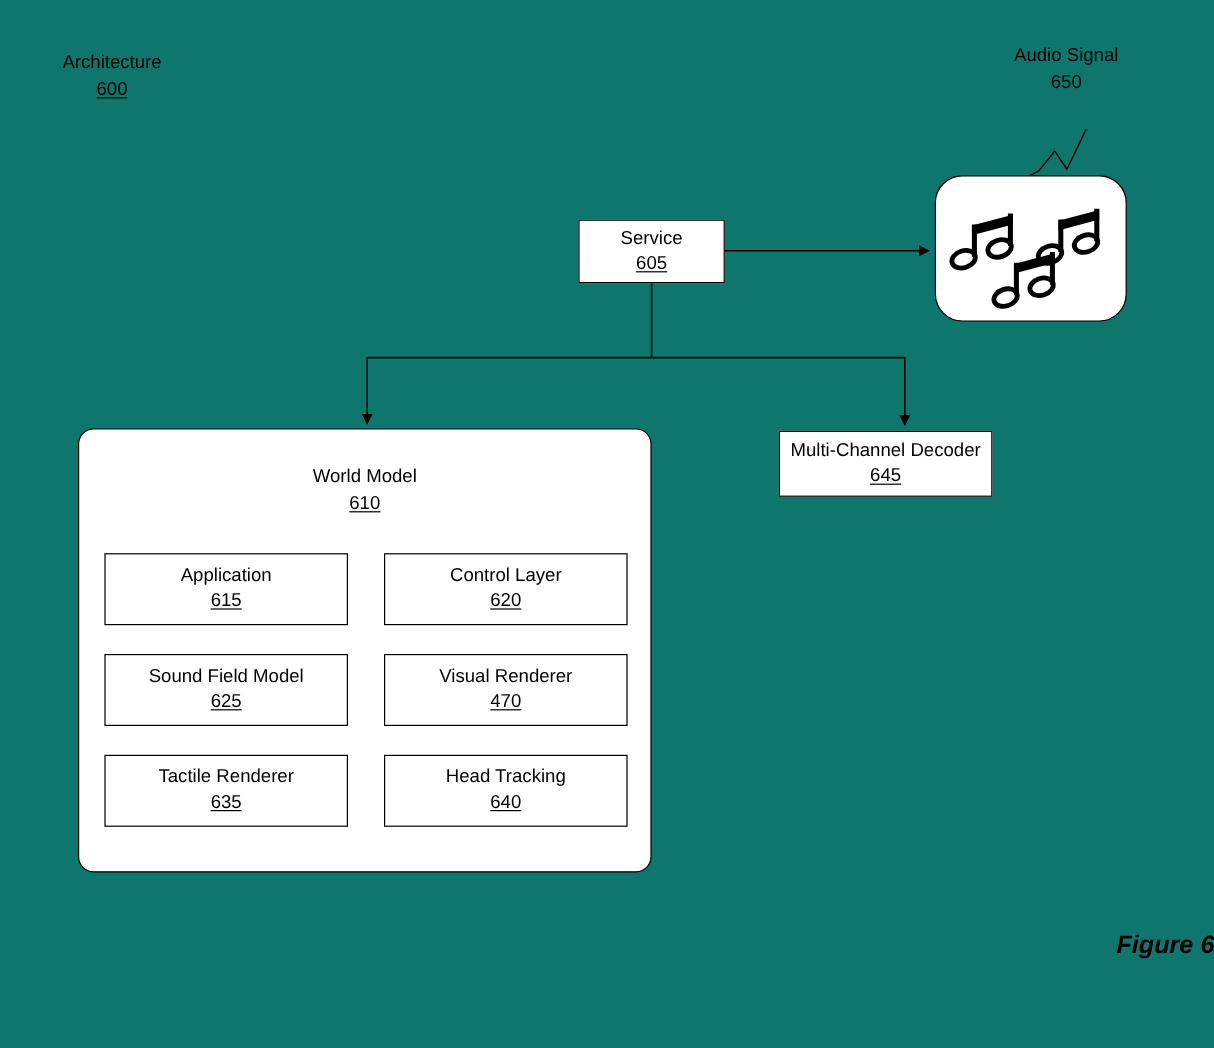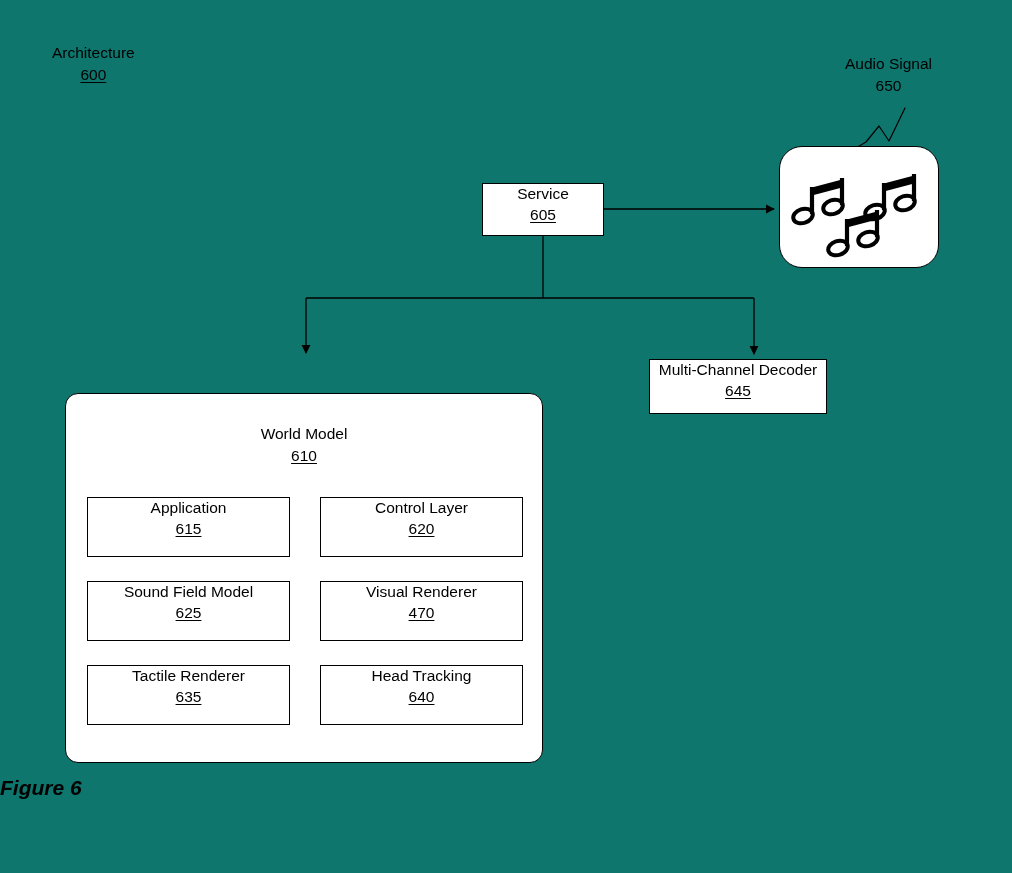--- a/index.html
+++ b/index.html
@@ -40,20 +40,21 @@
   }
 
   
   .box {
     box-sizing: border-box;
     border: 1px solid #000000;
     background: #ffffff;
     display: flex;
     flex-direction: column;
     align-items: center;
+    justify-content: center;
   }
   .box .title {
     font-size: 15.5px;
     line-height: 1.35;
   }
   .box .num {
     font-size: 15.5px;
     line-height: 1.35;
     text-decoration: underline;
     text-underline-offset: 2px;
@@ -79,21 +80,20 @@
   #world-model-container {
     position: absolute;
     left: 65px;
     top: 357px;
     width: 478px;
     height: 370px;
     box-sizing: border-box;
     border: 1px solid #000000;
     border-radius: 13px;
     background: #ffffff;
-    margin-top: 36px;
   }
   #world-model-heading {
     position: absolute;
     left: 0;
     top: 29px;
     width: 100%;
     text-align: center;
   }
 
   
@@ -137,27 +137,27 @@
     pointer-events: none;
   }
 
   
   #architecture-label {
     left: 52px;
     top: 42px;
   }
   #audio-signal-label {
     left: 845px;
-    top: 53px;
+    top: 36px;
   }
   #figure-caption {
     left: 0;
     top: 776px;
     width: 1012px;
-    text-align: left;
+    text-align: right;
     font-size: 21px;
     font-weight: bold;
     font-style: italic;
     font-family: "Liberation Sans", sans-serif;
   }
 </style>
 </head>
 <body>
 
 <div id="page">

